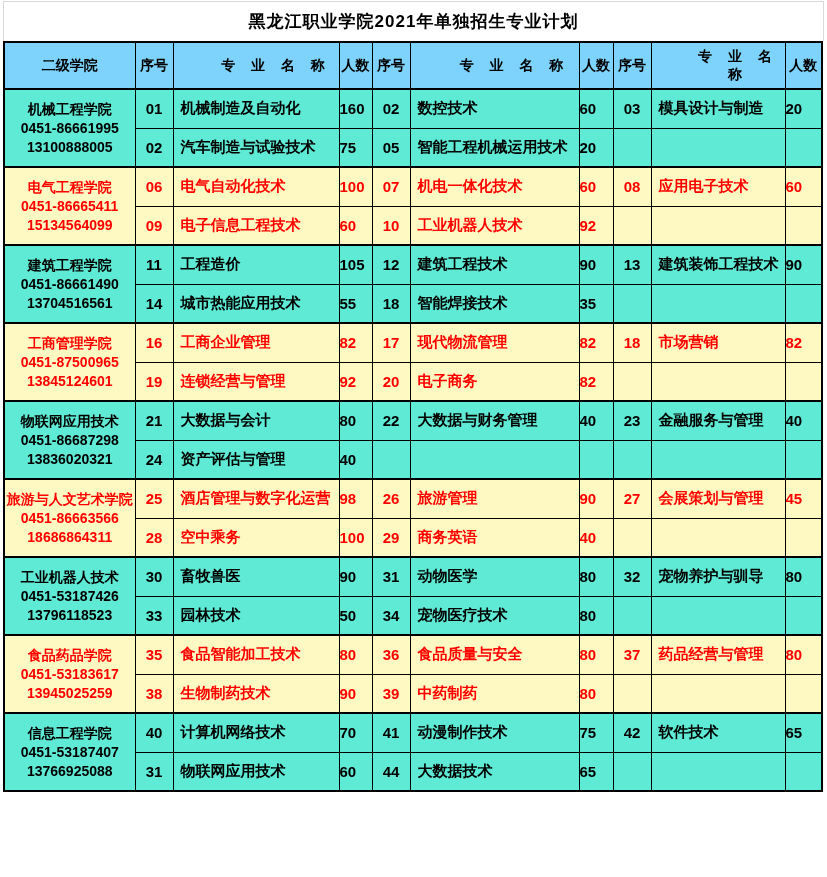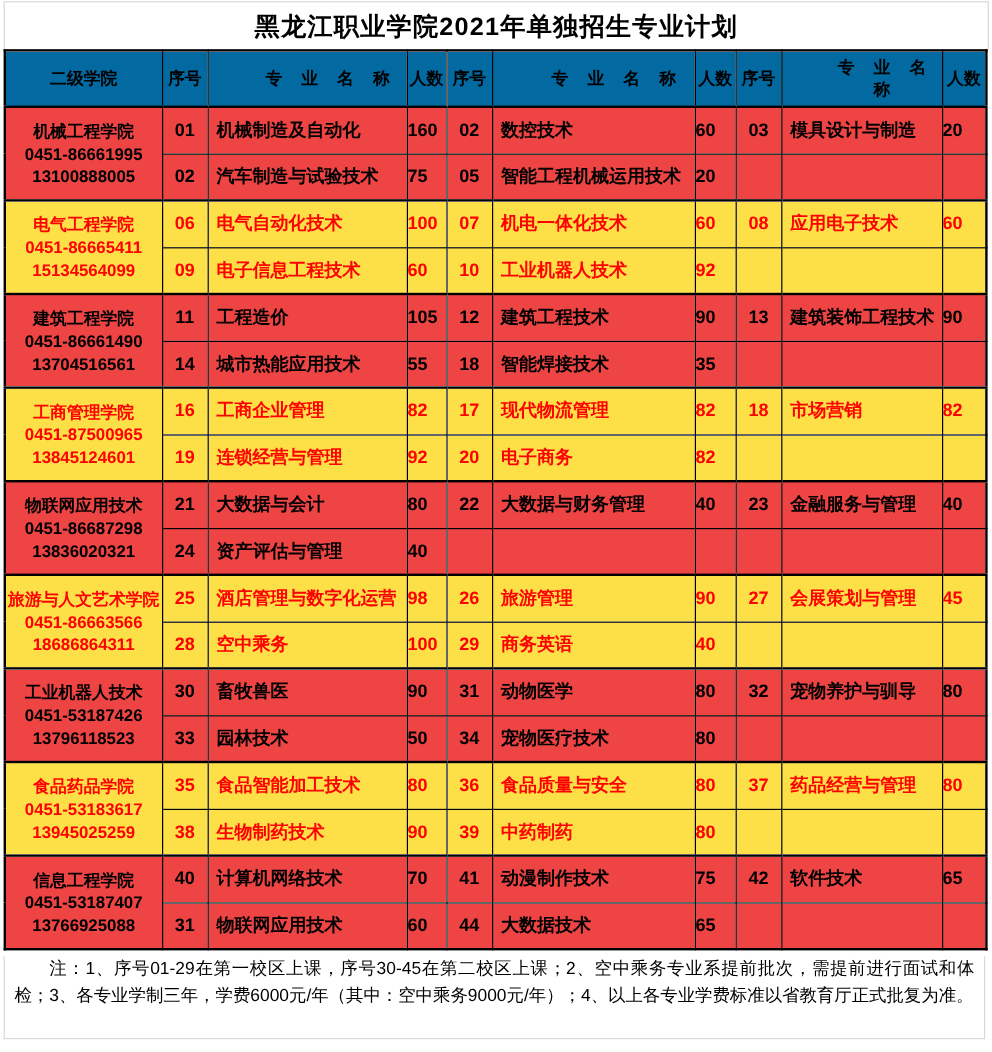--- a/index.html
+++ b/index.html
@@ -12,49 +12,49 @@
   .inner{margin:0 3px 0 3px;}
 
   
   .title-box{
     height:39px;margin-top:1px;
     border:1px solid #d9d9d9;border-bottom:none;
     display:flex;align-items:center;justify-content:center;
     background:#fff;
   }
   .title-box .title{
-    font-size:21px;font-weight:bold;letter-spacing:1px;
+    font-size:17px;font-weight:bold;letter-spacing:1px;
   }
 
   
   table.plan{
     border-collapse:collapse;table-layout:fixed;
     width:818px;
     border:2px solid #000;
     background:#fff;
   }
   col.c-college{width:131px;}
   col.c-xh1{width:38px;}  col.c-mj1{width:166px;} col.c-rs1{width:33px;}
   col.c-xh2{width:38px;}  col.c-mj2{width:169px;} col.c-rs2{width:34px;}
   col.c-xh3{width:38px;}  col.c-mj3{width:134px;} col.c-rs3{width:37px;}
 
   th,td{
     border:1px solid #000;
     padding:0;overflow:hidden;
     font-weight:bold;
   }
-  thead tr{height:47px;background:#0369a1;}
+  thead tr{height:47px;background:#7dd3fc;}
   thead th{font-size:14px;text-align:center;border-bottom:2px solid #000;}
   th.h-major{letter-spacing:6px;padding-left:40px;}
 
   tbody tr{height:39px;}
   tr.section-start td{border-top:2px solid #000;}
 
-  tr.olive{background:#ef4444;color:#000;}
-  tr.peach{background:#fde047;color:#ff0000;}
+  tr.olive{background:#5eead4;color:#000;}
+  tr.peach{background:#fef9c3;color:#ff0000;}
 
   td.college-cell{
     text-align:center;vertical-align:middle;
     font-size:14px;line-height:19px;
   }
   td.seq-cell{text-align:center;font-size:15px;}
   td.major-cell{
     text-align:left;padding-left:7px;font-size:15px;
     white-space:nowrap;
   }
@@ -351,18 +351,15 @@
             <td class="seq-cell">44</td>
             <td class="major-cell">大数据技术</td>
             <td class="count-cell">65</td>
             <td class="seq-cell"></td>
             <td class="major-cell"></td>
             <td class="count-cell"></td>
           </tr>
         </tbody>
     </table>
 
-    <div class="note-box">
-      <p>注：1、序号01-29在第一校区上课，序号30-45在第二校区上课；2、空中乘务专业系提前批次，需提前进行面试和体检；3、各专业学制三年，学费6000元/年（其中：空中乘务9000元/年）；4、以上各专业学费标准以省教育厅正式批复为准。</p>
-    </div>
 
   </div>
 </div>
 
 </body></html>

